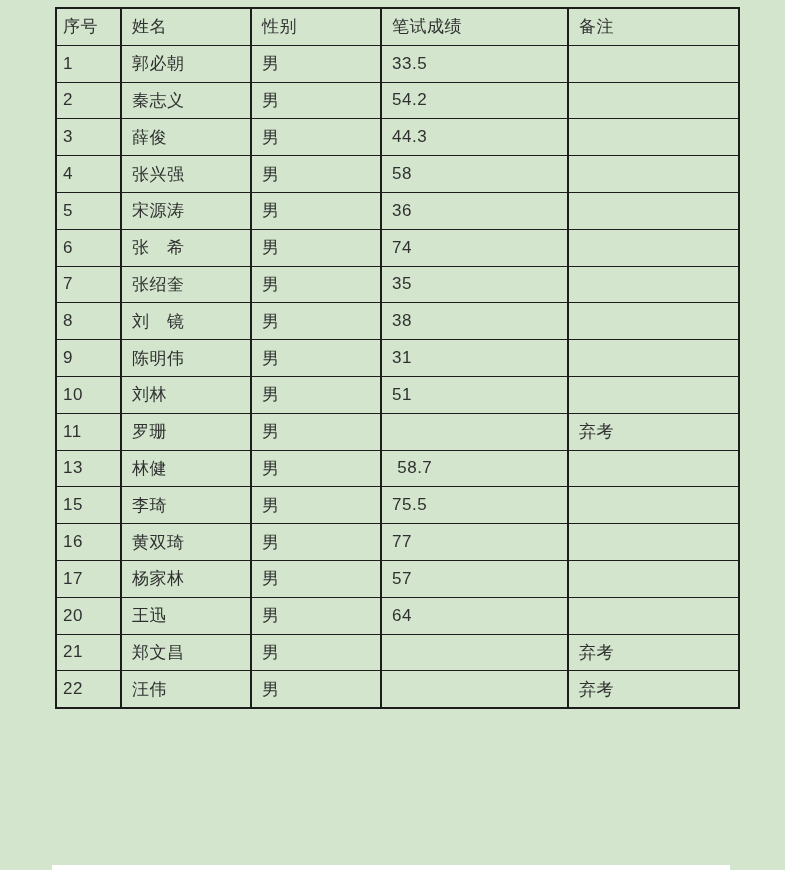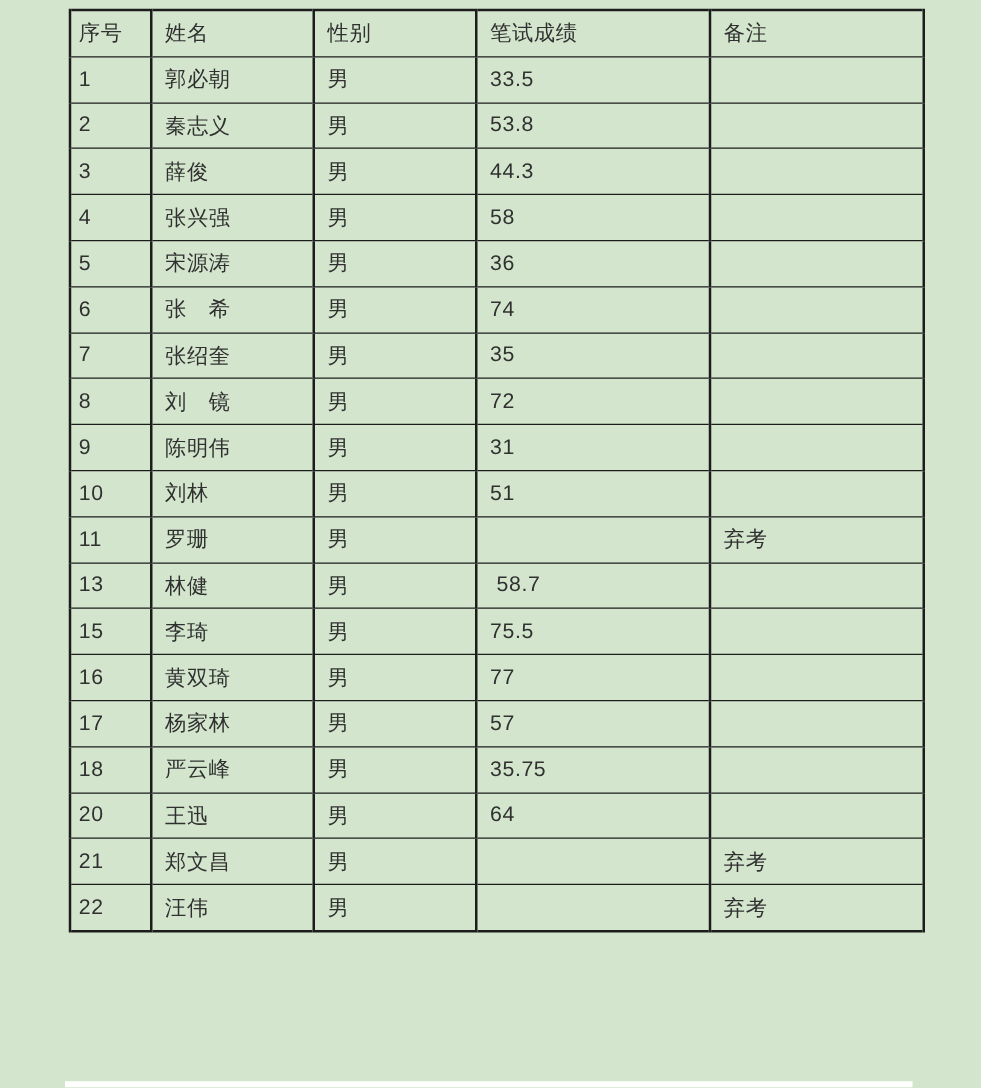--- a/index.html
+++ b/index.html
@@ -89,21 +89,21 @@
           <td>1</td>
           <td>郭必朝</td>
           <td>男</td>
           <td>33.5</td>
           <td></td>
         </tr>
         <tr>
           <td>2</td>
           <td>秦志义</td>
           <td>男</td>
-          <td>53.8</td>
+          <td>54.2</td>
           <td></td>
         </tr>
         <tr>
           <td>3</td>
           <td>薛俊</td>
           <td>男</td>
           <td>44.3</td>
           <td></td>
         </tr>
         <tr>
@@ -131,21 +131,21 @@
           <td>7</td>
           <td>张绍奎</td>
           <td>男</td>
           <td>35</td>
           <td></td>
         </tr>
         <tr>
           <td>8</td>
           <td>刘　镜</td>
           <td>男</td>
-          <td>72</td>
+          <td>38</td>
           <td></td>
         </tr>
         <tr>
           <td>9</td>
           <td>陈明伟</td>
           <td>男</td>
           <td>31</td>
           <td></td>
         </tr>
         <tr>
@@ -184,27 +184,20 @@
           <td></td>
         </tr>
         <tr>
           <td>17</td>
           <td>杨家林</td>
           <td>男</td>
           <td>57</td>
           <td></td>
         </tr>
         <tr>
-          <td>18</td>
-          <td>严云峰</td>
-          <td>男</td>
-          <td>35.75</td>
-          <td></td>
-        </tr>
-        <tr>
           <td>20</td>
           <td>王迅</td>
           <td>男</td>
           <td>64</td>
           <td></td>
         </tr>
         <tr>
           <td>21</td>
           <td>郑文昌</td>
           <td>男</td>

